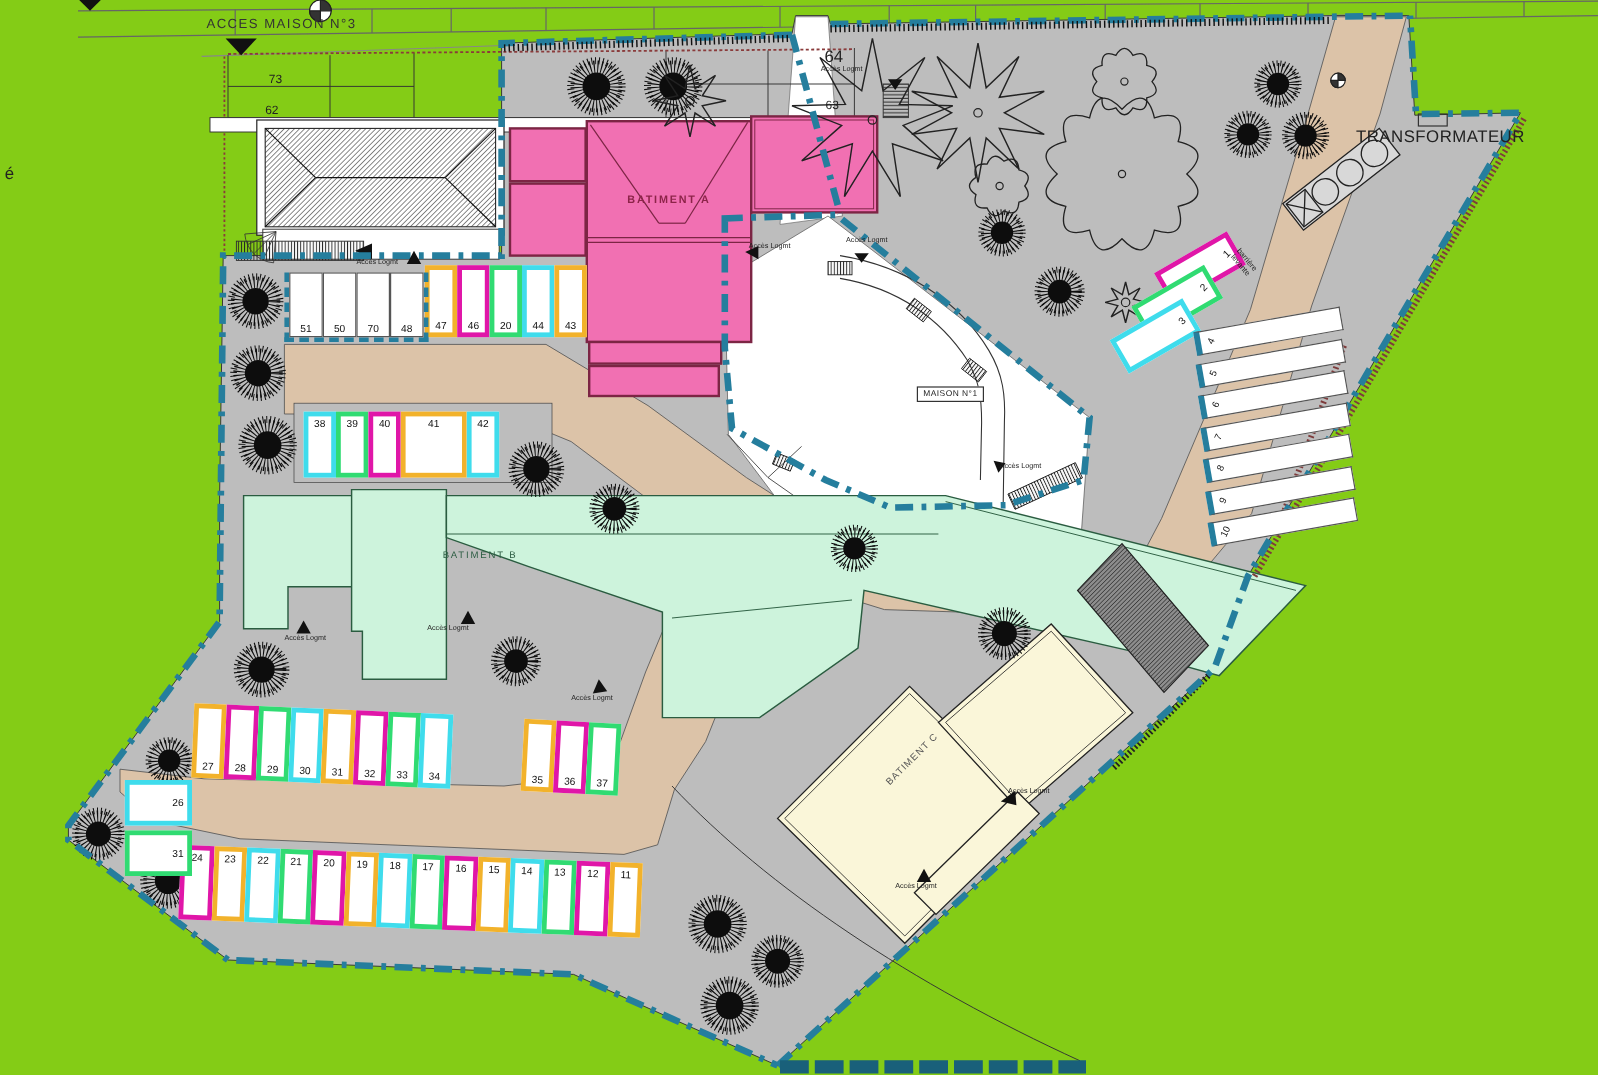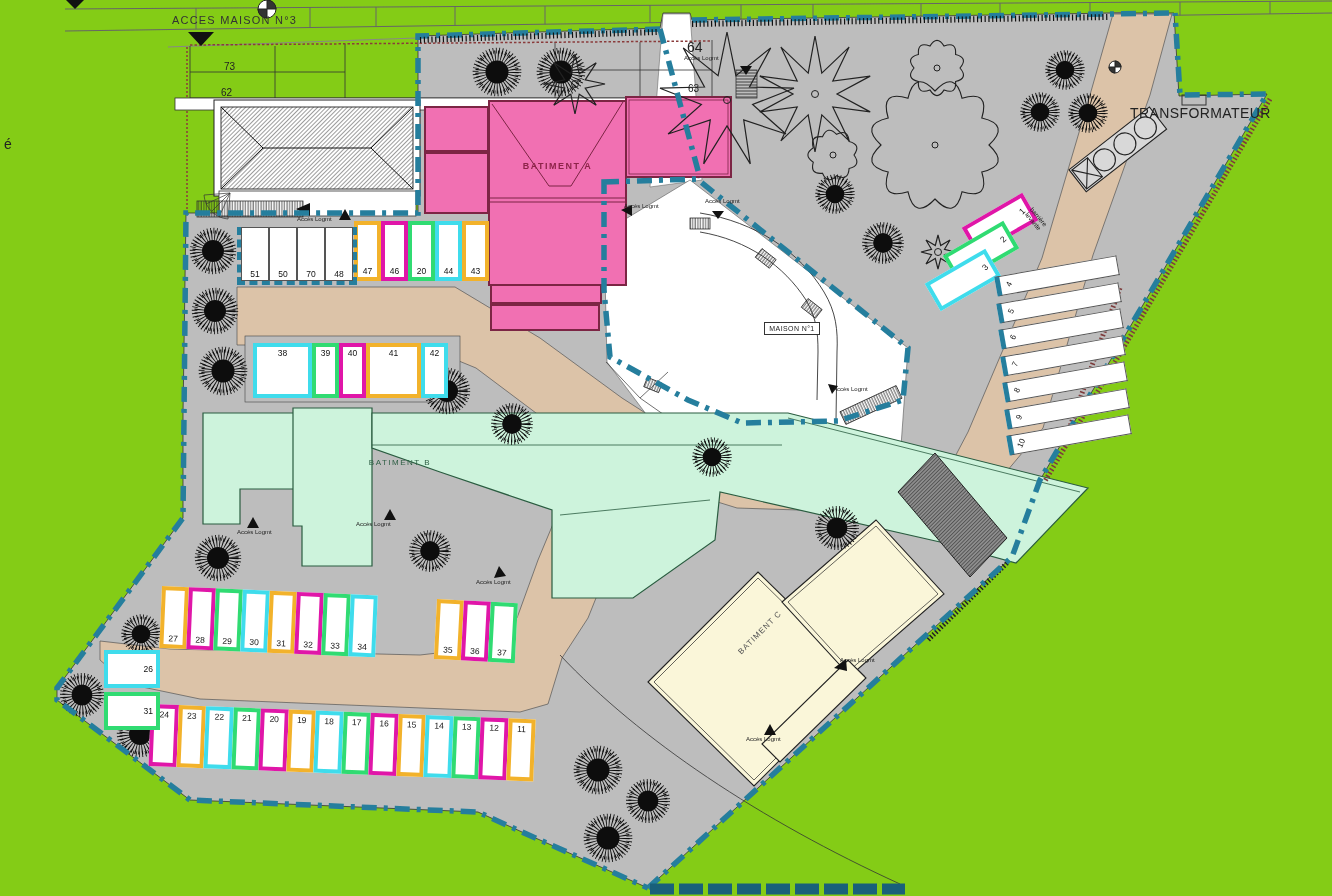--- a/index.html
+++ b/index.html
@@ -381,21 +381,21 @@
         <span class="num pos-bottom">50</span>
       </div>
       <div class="stall white">
         <span class="num pos-bottom">70</span>
       </div>
       <div class="stall white">
         <span class="num pos-bottom">48</span>
       </div>
     </div>
 <div id="row-38-42" class="prow">
-      <div class="stall" style="border-color: rgb(63, 220, 236); padding-left: 32px;">
+      <div class="stall" style="border-color: rgb(63, 220, 236);">
         <span class="num pos-top">38</span>
       </div>
       <div class="stall" style="border-color: rgb(48, 219, 114);">
         <span class="num pos-top">39</span>
       </div>
       <div class="stall" style="border-color: rgb(224, 22, 168);">
         <span class="num pos-top">40</span>
       </div>
       <div class="stall" style="border-color: rgb(242, 178, 43); padding-left: 28px;">
         <span class="num pos-top">41</span>

